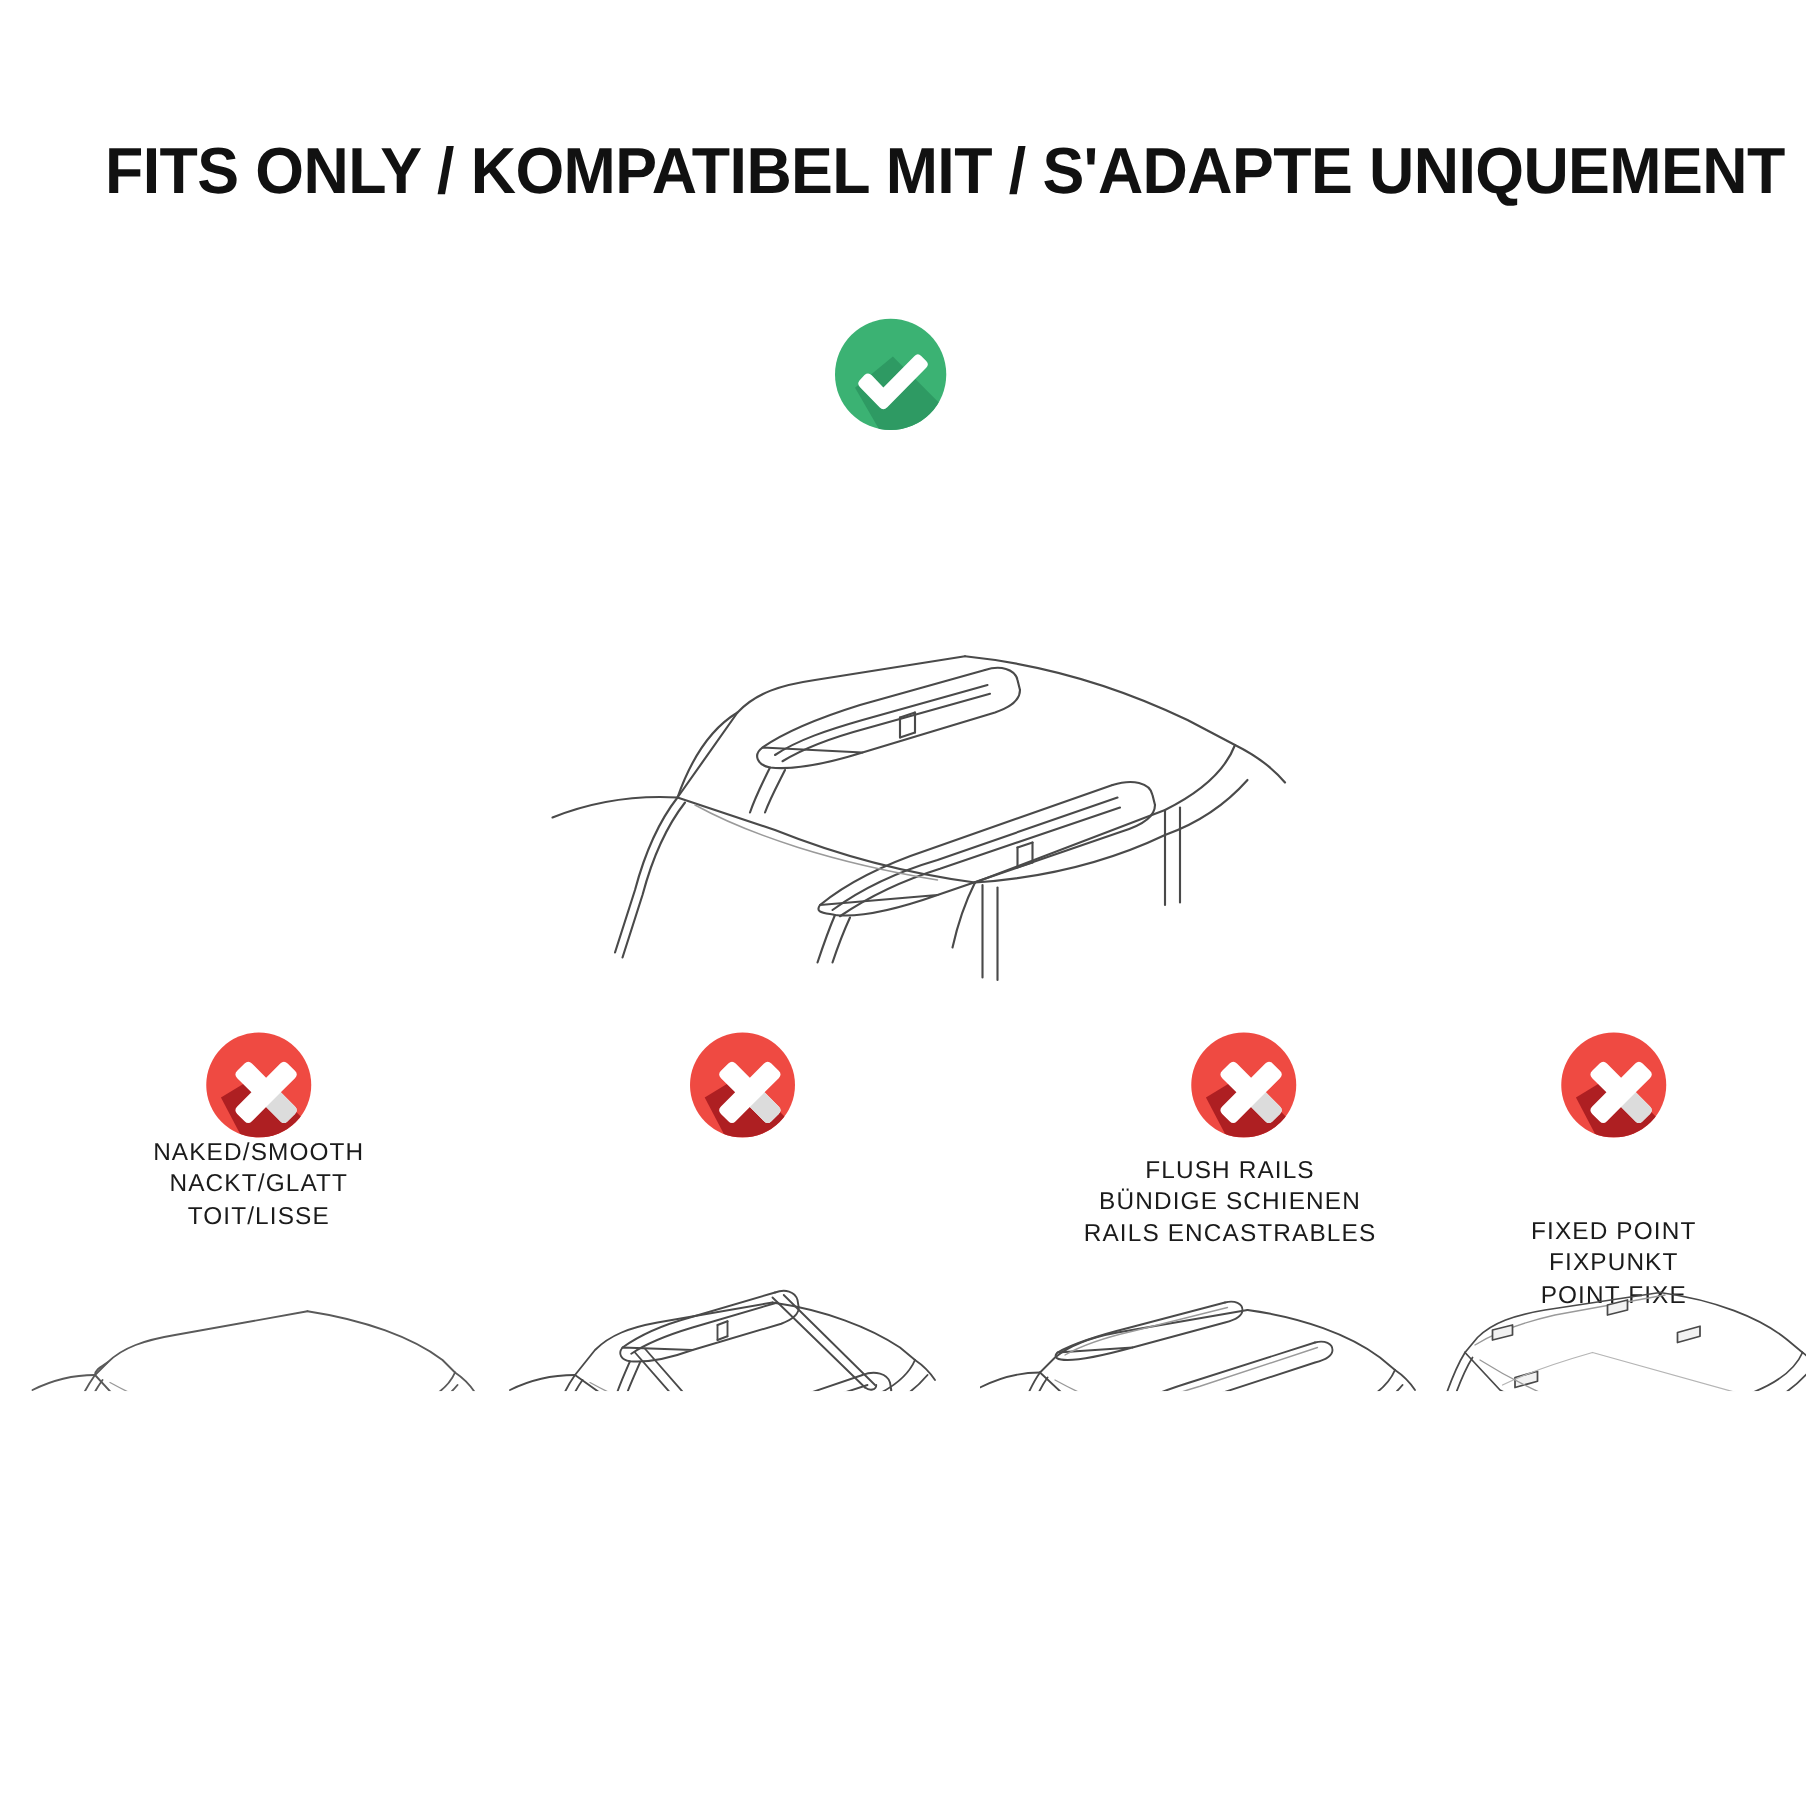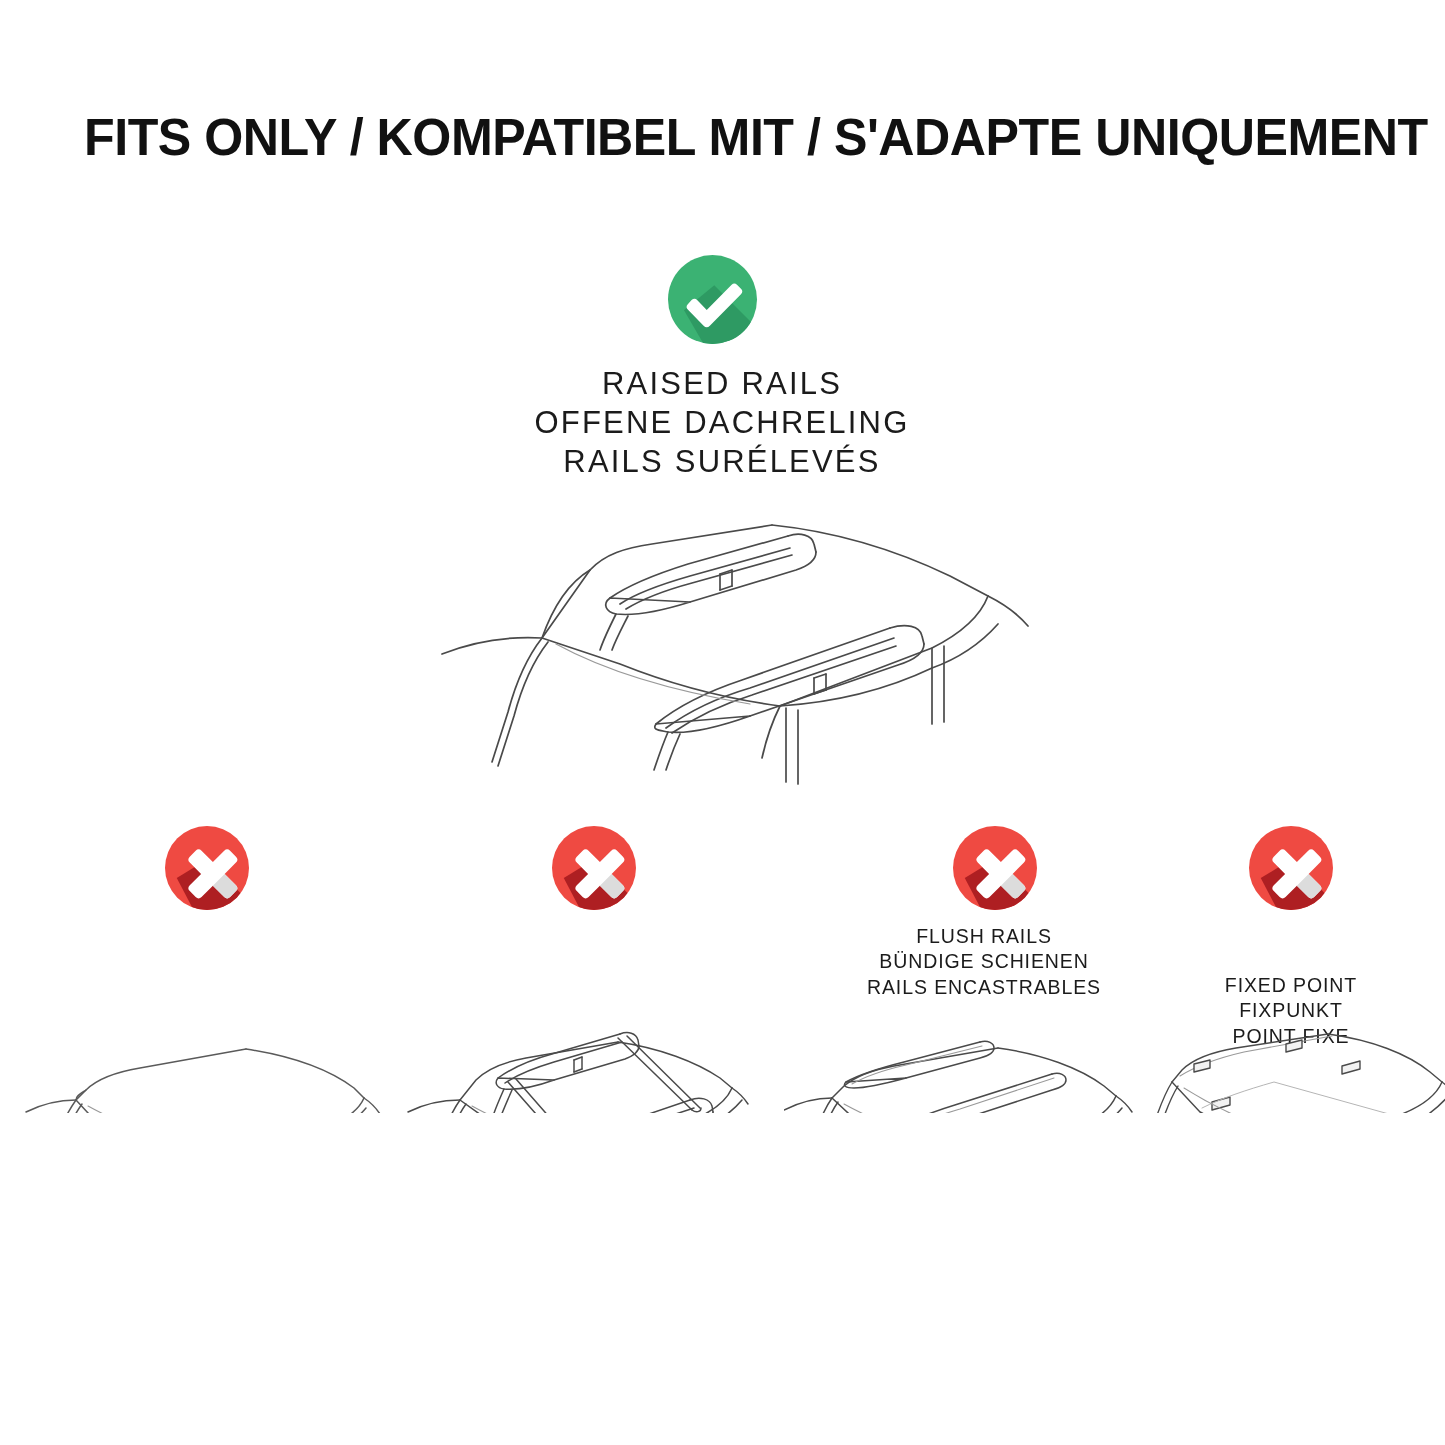--- a/index.html
+++ b/index.html
@@ -90,23 +90,20 @@
 
   <div class="title">FITS ONLY / KOMPATIBEL MIT / S'ADAPTE UNIQUEMENT</div>
 
   <div class="icon-circle" style="left:668px; top:255px; width:89px; height:89px; background:#3BB273;">
     <svg viewBox="0 0 100 100" aria-hidden="true">
       <path d="M52 34 L100 82 L100 100 L40 100 L18 62 Z" fill="#2E9A63"></path>
       <path d="M26.5 50.5 L22 55.5 Q19.5 58.5 22.5 61.5 L40 79.5 Q43.5 83 47 79.5 L82 44 Q85 41 82 38 L77.5 33.5 Q74.5 30.5 71.5 33.5 L43.5 61.8 L33 50.8 Q30 47.8 26.5 50.5 Z" fill="#ffffff"></path>
     </svg>
   </div>
 
-  <div class="caption primary" style="left:422px; top:364px; width:600px;">RAISED RAILS
-OFFENE DACHRELING
-RAILS SURÉLEVÉS</div>
 
   <div class="illus" style="left:420px; top:492px; width:630px; height:300px;">
     <svg viewBox="0 0 630 300" aria-hidden="true">
       <g fill="none" stroke="#4a4a4a" stroke-width="1.7" stroke-linecap="round" stroke-linejoin="round">
 
         <path d="M122 146 L170 78 C185 62 205 56 232 52 L352 33"></path>
         <path d="M352 33 C420 40 480 60 530 84 L568 104"></path>
         <path d="M568 104 C560 125 540 142 512 156 L360 214"></path>
         <path d="M360 214 C300 206 245 190 200 172 L122 146"></path>
 
@@ -162,20 +159,23 @@
   </div>
 
   <div class="icon-circle" style="left:165px; top:826px; width:84px; height:84px; background:#EF4A42;">
     <svg viewBox="0 0 100 100" aria-hidden="true">
       <path d="M50 40 L100 90 L100 100 L34 100 L14 62 Z" fill="#AE1F22"></path>
       <path d="M36.5 29.5 L29.5 36.5 Q26 40 29.5 43.5 L43 57 L29.5 70.5 Q26 74 29.5 77.5 L36.5 84.5 Q40 88 43.5 84.5 L57 71 L70.5 84.5 Q74 88 77.5 84.5 L84.5 77.5 Q88 74 84.5 70.5 L71 57 L84.5 43.5 Q88 40 84.5 36.5 L77.5 29.5 Q74 26 70.5 29.5 L57 43 L43.5 29.5 Q40 26 36.5 29.5 Z" fill="#ffffff"></path>
       <path d="M57 71 L70.5 84.5 Q74 88 77.5 84.5 L84.5 77.5 Q88 74 84.5 70.5 L71 57 Z" fill="#dcdcdc"></path>
     </svg>
   </div>
 
+  <div class="caption small" style="left:47px; top:910px; width:320px;">NAKED/SMOOTH
+NACKT/GLATT
+TOIT/LISSE</div>
 
   <div class="illus" style="left:24px; top:1032px; width:360px; height:215px;">
     <svg viewBox="0 0 360 215" aria-hidden="true">
       <g fill="none" stroke="#5a5a5a" stroke-width="1.5" stroke-linecap="round" stroke-linejoin="round">
         <path d="M52 68 L62 58 C74 46 92 40 116 36 L222 17"></path>
         <path d="M222 17 C268 24 306 38 330 56 L340 66"></path>
         <path d="M340 66 C334 80 318 90 296 98 L196 130"></path>
         <path d="M196 130 C152 124 110 110 76 94 L52 68"></path>
 
         <path d="M52 68 C42 82 32 104 24 130 L12 172"></path>

